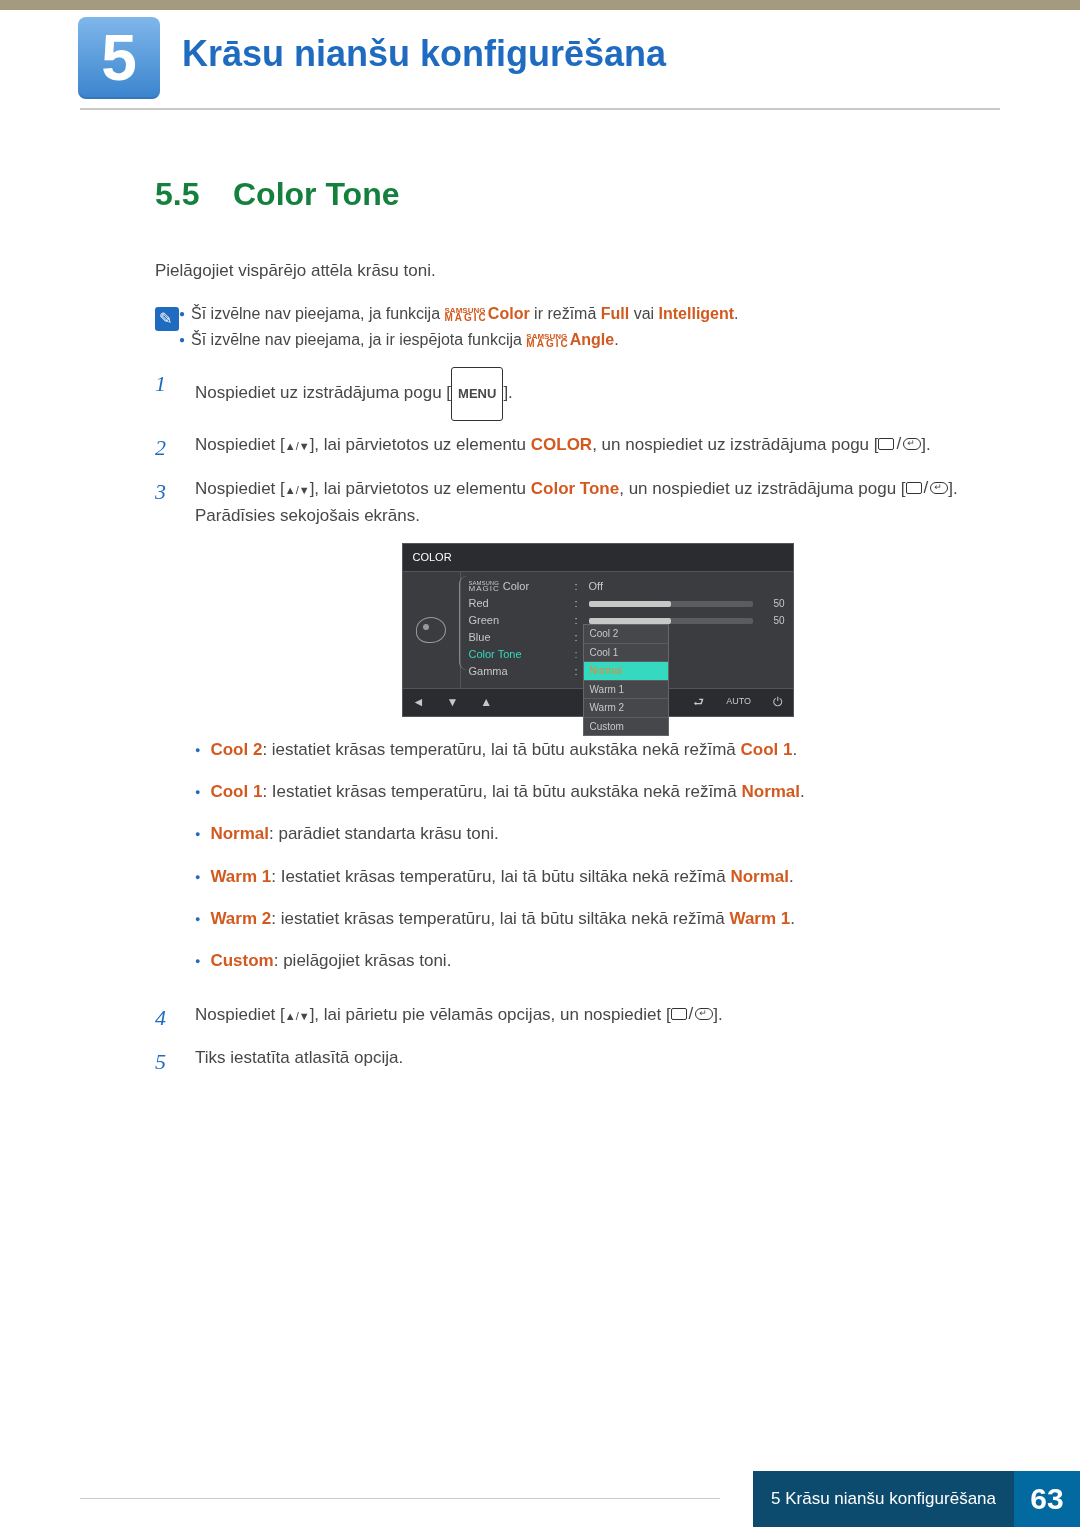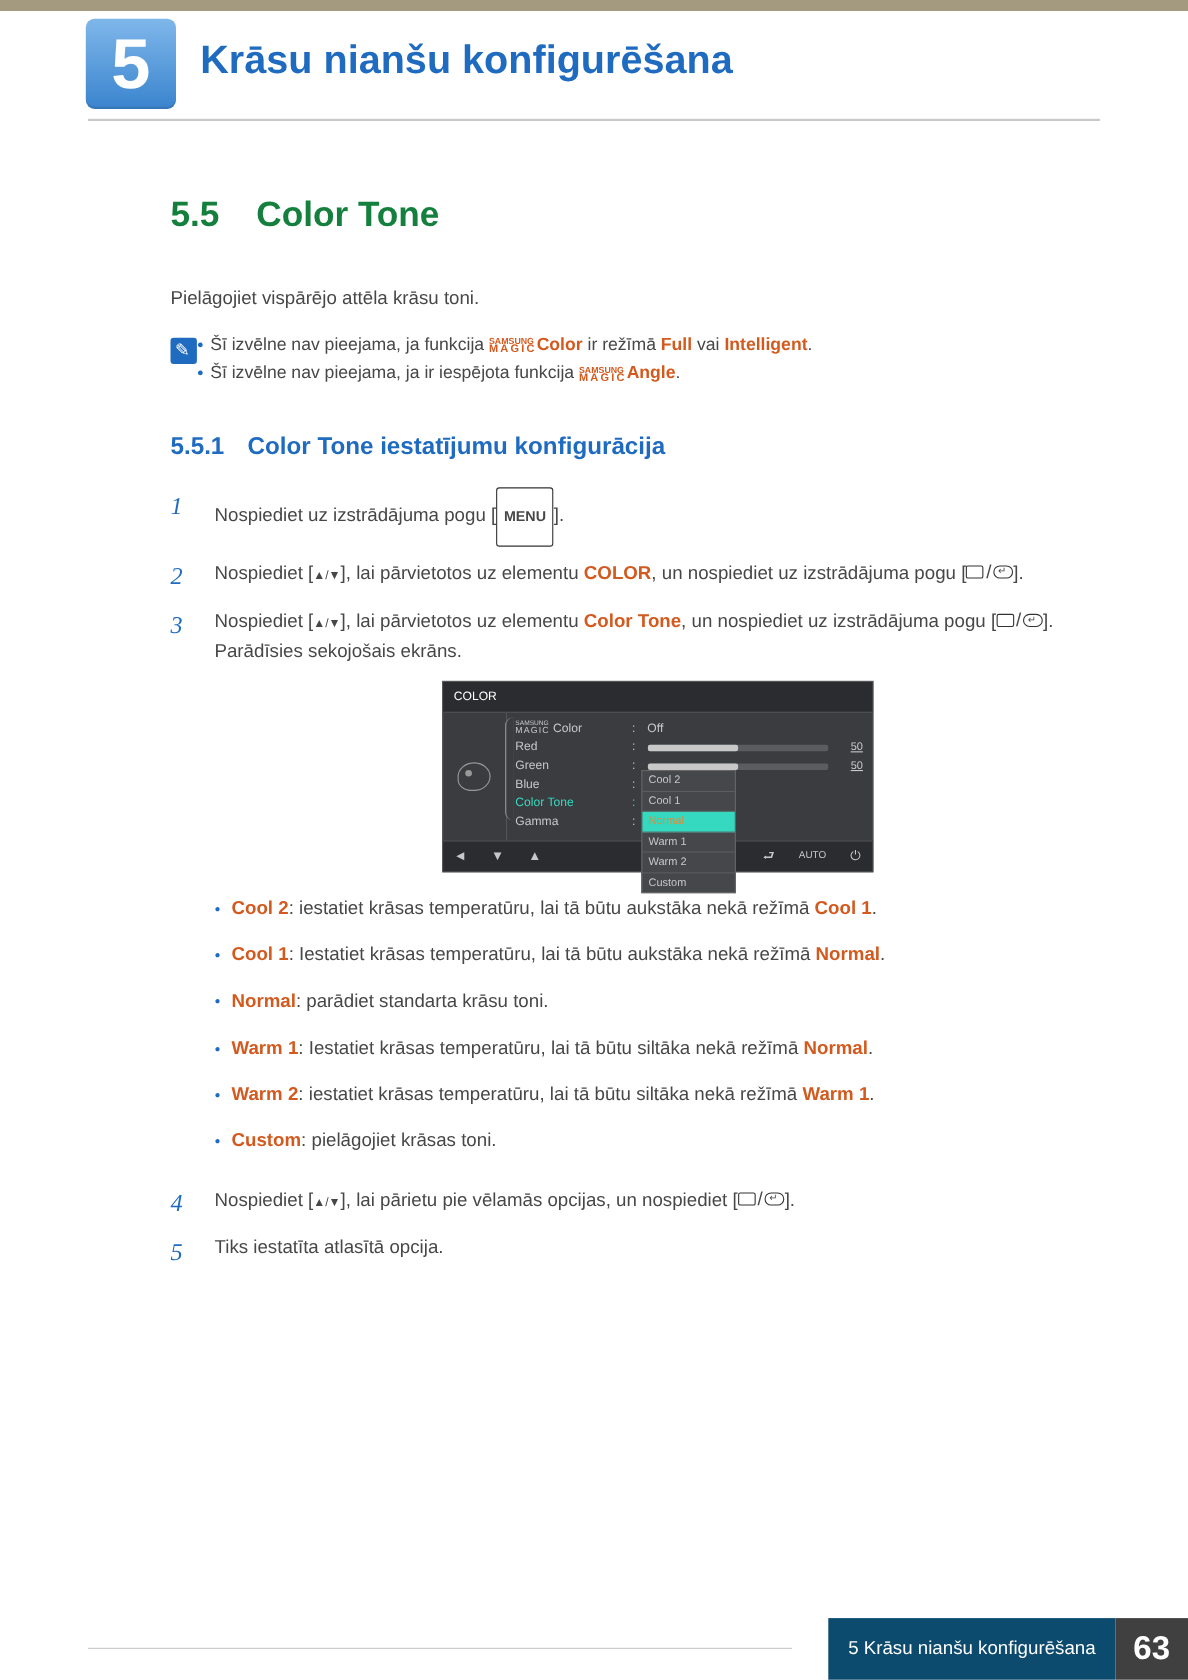--- a/index.html
+++ b/index.html
@@ -201,21 +201,21 @@
   }
   .osd-rows { flex:1; padding: 6px 8px 8px 8px; }
   .osd-row { display:flex; align-items:center; height:17px; gap:6px; }
   .osd-label { width:100px; }
   .osd-label .sm { display:inline-block; line-height:.65; font-size:6px; vertical-align:middle; }
   .osd-label .sm .m { font-size:8px; letter-spacing:1px; }
   .osd-colon { width:8px; }
   .osd-val { width:60px; }
   .osd-slider { flex:1; height:6px; background:#5a5c60; position:relative; border-radius:2px;}
   .osd-slider .fill { position:absolute; left:0; top:0; bottom:0; background:#c8c8c8; border-radius:2px;}
-  .osd-num { width:26px; text-align:right; font-size:10px;text-decoration:underline;}
+  .osd-num { width:26px; text-align:right; font-size:10px;}
   .osd-active { color:#35d9bf; }
   .osd-drop {
     margin-left: 114px;
     width: 86px;
     border:1px solid #666;
     background:#45474a;
   }
   .osd-drop div { padding:1px 6px; font-size:10px; border-bottom:1px solid #5a5c60;}
   .osd-drop .sel { background:#35d9bf; color:#222; }
   .osd-drop .nrm { color:#e08a3a; }
@@ -246,21 +246,21 @@
     align-items:stretch;
   }
   .footer-text {
     background:#0c4a6e;
     color:#fff;
     font-size:17px;
     display:flex; align-items:center;
     padding: 0 18px;
   }
   .footer-page {
-    background:#404040;
+    background:#0369a1;
     color:#fff;
     font-size:30px;
     font-weight:bold;
     width:66px;
     display:flex; align-items:center; justify-content:center;
   }
   .footer-rule{
     position:absolute;
     left:80px;
     right: 360px;
@@ -293,23 +293,20 @@
     <div class="note-list">
       <div class="line">
         <span class="bullet">●</span><span>Šī izvēlne nav pieejama, ja funkcija </span><span class="samsung-magic"><span>SAMSUNG</span><br><span class="m">MAGIC</span></span><span class="hl">Color</span><span> ir režīmā </span><span class="hl">Full</span><span> vai </span><span class="hl">Intelligent</span><span>.</span>
       </div>
       <div class="line">
         <span class="bullet">●</span><span>Šī izvēlne nav pieejama, ja ir iespējota funkcija </span><span class="samsung-magic"><span>SAMSUNG</span><br><span class="m">MAGIC</span></span><span class="hl">Angle</span><span>.</span>
       </div>
     </div>
   </div>
 
-  <h3 class="subsection">
-    <span class="num">5.5.1</span><span>Color Tone iestatījumu konfigurācija</span>
-  </h3>
 
   <div class="steps">
 
     <div class="step">
       <div class="step-num">1</div>
       <div class="step-body">
         <span>Nospiediet uz izstrādājuma pogu [</span><span class="keycap">MENU</span><span>].</span>
       </div>
     </div>
 

